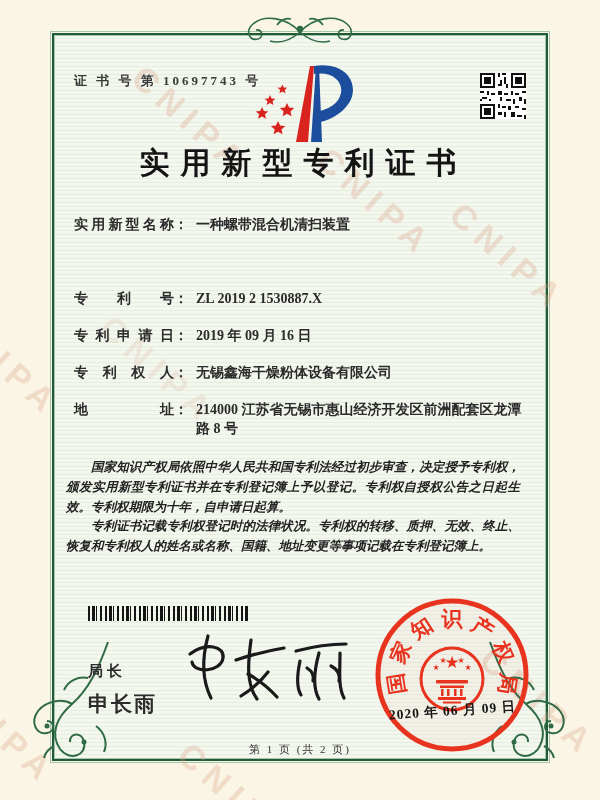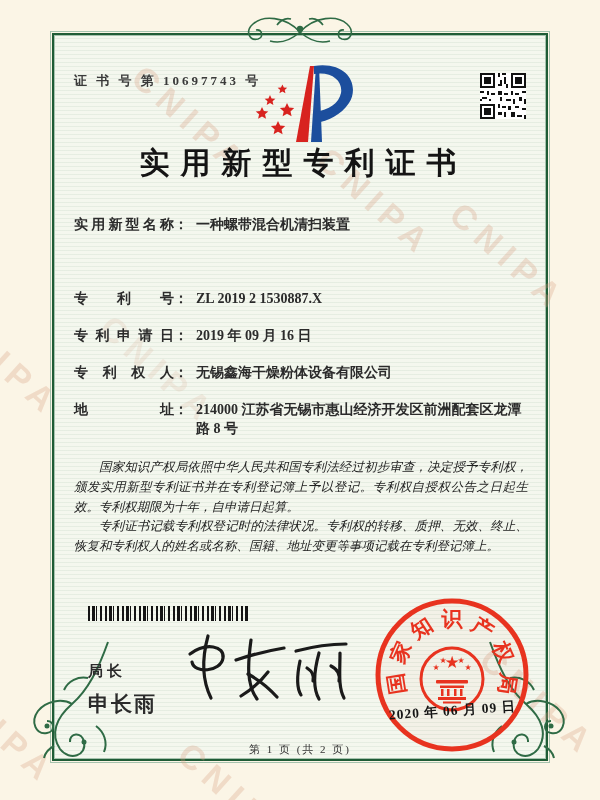--- a/index.html
+++ b/index.html
@@ -22,21 +22,21 @@
   .cert-no{left:74px;top:72px;font-size:13px;letter-spacing:3px;font-weight:600;color:#3a3a3a;}
   .qr{left:480px;top:73px;}
   .logo{left:248px;top:58px;}
   .title{left:0;right:4px;top:143px;text-align:center;font-size:30px;font-weight:bold;
          letter-spacing:11px;padding-left:11px;margin:0;color:#141414;}
   .row{left:74px;width:460px;font-size:14px;font-weight:600;line-height:19px;}
   .f-label{display:inline-block;width:100px;text-align:justify;text-align-last:justify;vertical-align:top;}
   .colon{display:inline-block;vertical-align:top;}
   .f-value{display:inline-block;margin-left:8px;vertical-align:top;max-width:335px;}
   .pair2{position:absolute;left:231px;top:0;}
-  .paras{left:74px;top:458px;width:454px;font-size:12.5px;line-height:1.58;font-style:italic;color:#222;}
+  .paras{left:66px;top:458px;width:454px;font-size:12.5px;line-height:1.58;font-style:italic;color:#222;font-weight:bold;}
   .paras p{margin:0;text-indent:2em;text-align:justify;}
   .barcode{left:88px;top:606px;width:160px;height:15px;
     background:repeating-linear-gradient(90deg,#141414 0 2px,transparent 2px 4px,#141414 4px 7px,transparent 7px 8px,#141414 8px 9px,transparent 9px 12px,#141414 12px 14px,transparent 14px 17px);}
   .director{left:88px;top:662px;font-size:15px;font-weight:bold;letter-spacing:4px;text-align:center;}
   .director-name{left:88px;top:690px;font-size:21px;font-weight:bold;letter-spacing:2px;}
   .sig{left:178px;top:626px;}
   .seal{left:357px;top:593px;z-index:4;}
   .seal-date{left:365px;top:702px;width:175px;text-align:center;font-size:13.5px;font-weight:bold;
              color:#151515;transform:rotate(-4deg);letter-spacing:1px;z-index:5;}
   .page-info{left:0;right:0;top:742px;text-align:center;font-size:11px;letter-spacing:2px;color:#333;}

